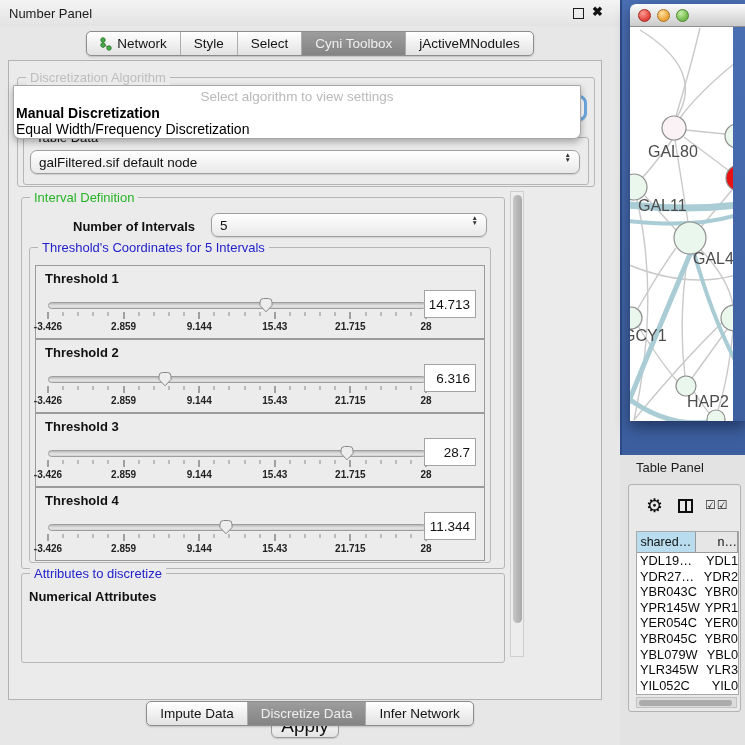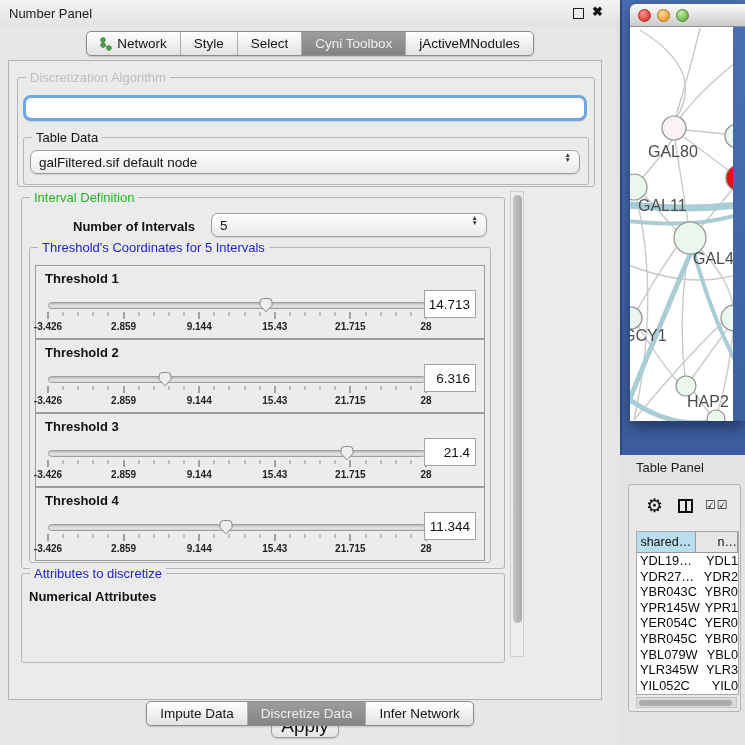--- a/index.html
+++ b/index.html
@@ -140,20 +140,25 @@
         </div>
       </div></div>
 
   <div class="abs cp-content">
 
     <div class="group" style="left:8px;top:16px;width:576px;height:108px;">
       <span class="group-label gl-faint">Discretization Algorithm</span>
     </div>
     <div class="combo focus-ring" style="left:14px;top:34px;width:564px;height:26px;"></div>
 
+    <div class="abs popup">
+      <div class="popup-hint">Select algorithm to view settings</div>
+      <div class="popup-opt" style="top:19px;font-weight:bold;">Manual Discretization</div>
+      <div class="popup-opt" style="top:35px;">Equal Width/Frequency Discretization</div>
+    </div>
 
     <div class="group" style="left:14px;top:76px;width:564px;height:46px;">
       <span class="group-label" style="color:#111;">Table Data</span>
       <div class="combo" style="left:6px;top:12px;width:550px;">
         <span>galFiltered.sif default node</span>
         <span class="spin">▲<br>▼</span>
       </div>
     </div>
 
     <div class="group" style="left:12px;top:136px;width:482px;height:370px;">
@@ -298,21 +303,21 @@
             </div>
             <div class="tick-labels">
               <span class="tick-lab" style="left: 0%;">-3.426</span>
               <span class="tick-lab" style="left: 20%;">2.859</span>
               <span class="tick-lab" style="left: 40%;">9.144</span>
               <span class="tick-lab" style="left: 60%;">15.43</span>
               <span class="tick-lab" style="left: 80%;">21.715</span>
               <span class="tick-lab" style="left: 100%;">28</span>
             </div>
           </div>
-          <div class="val-box">21.4</div>
+          <div class="val-box">28.7</div>
         </div>
         <div class="thr-panel" style="top: 426px;">
           <div class="thr-label">Threshold 4</div>
           <div class="slider-row">
             <div class="track"></div>
             <div class="thumb" style="left: 46.9993%;"><svg width="17" height="17" viewBox="0 0 17 17">
                 <path d="M2.5 6 Q2.5 2.5 6 2.5 L11 2.5 Q14.5 2.5 14.5 6 L14.5 9.5 L8.5 15.8 L2.5 9.5 Z" fill="#ededed" stroke="#878787" stroke-width="1"></path>
               </svg></div>
             <div class="ticks">
               <div class="tick major" style="left: 0%;"></div>

